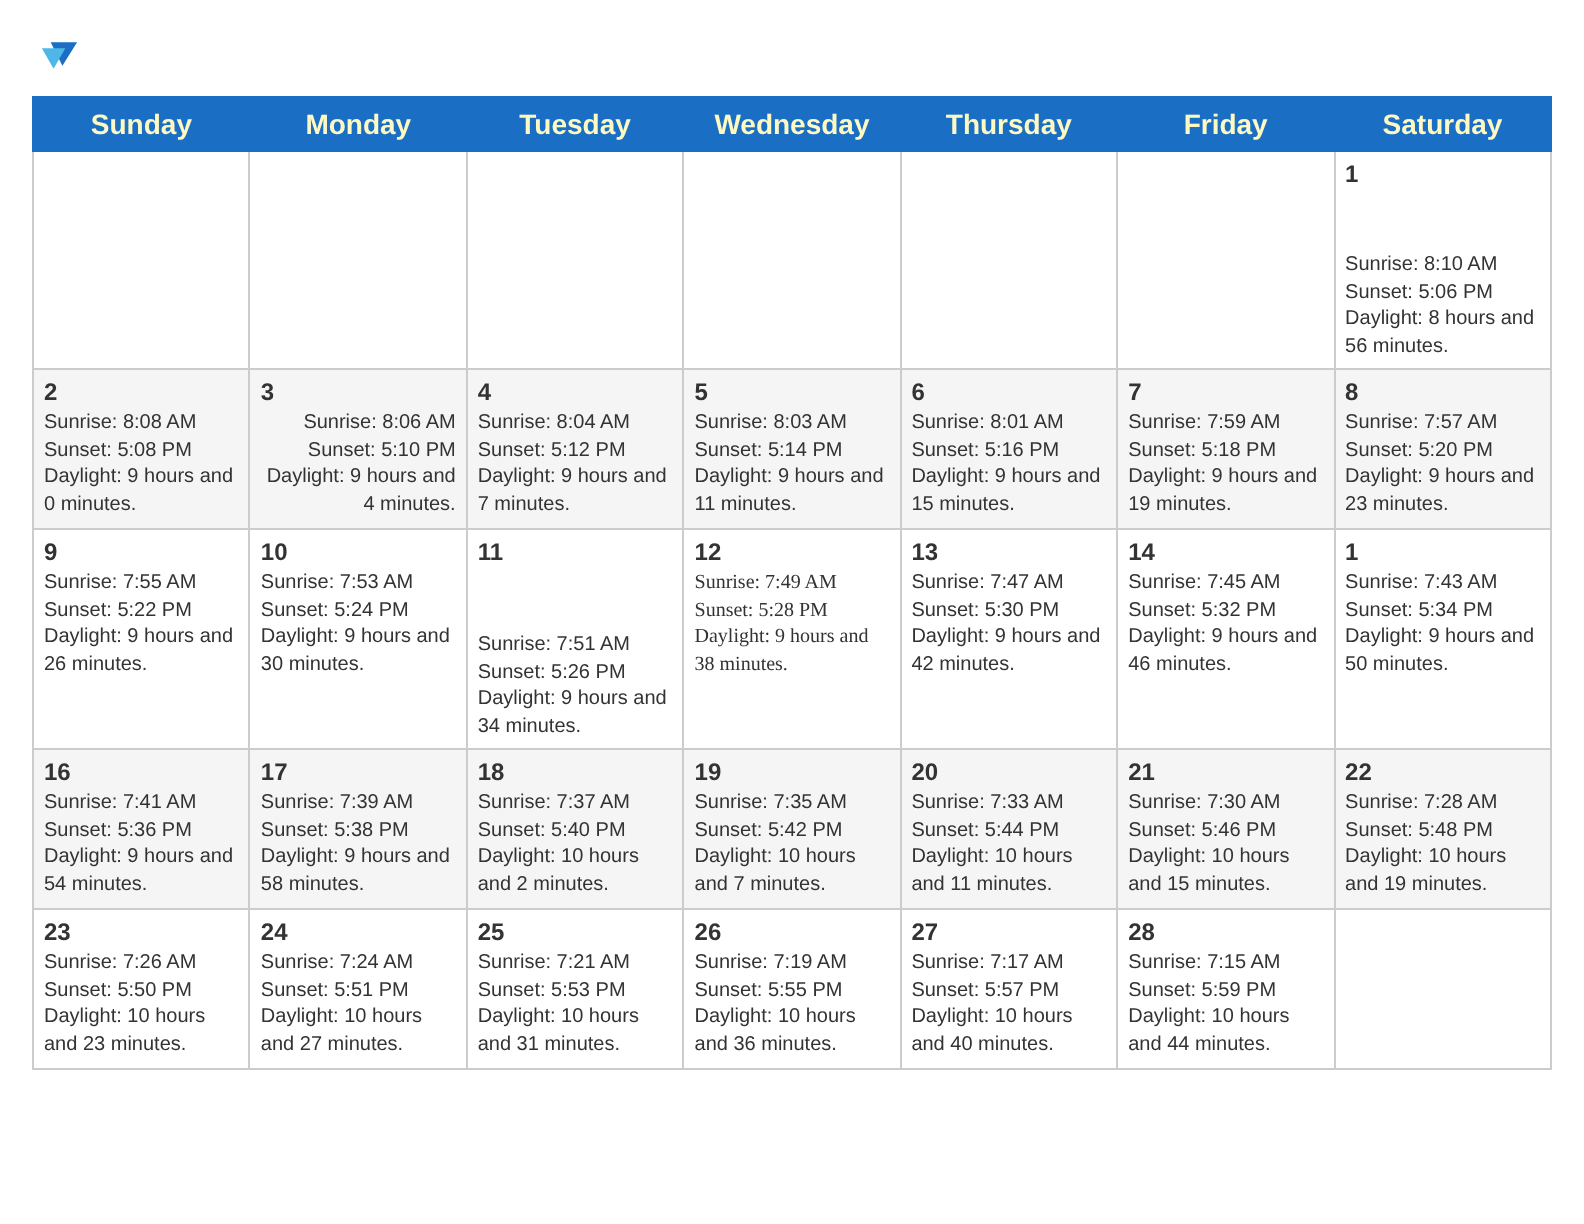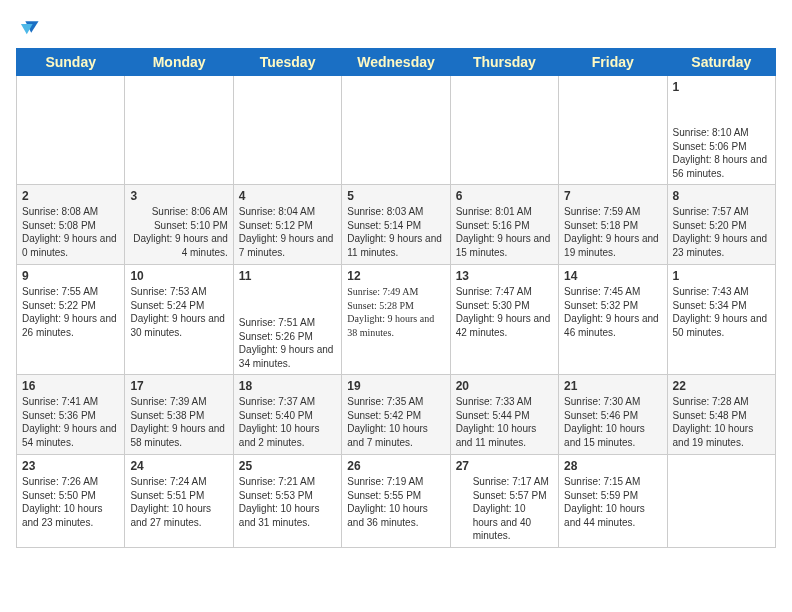--- a/index.html
+++ b/index.html
@@ -297,21 +297,21 @@
 Daylight: 10 hours and 31 minutes.</div>
         </td>
         <td>
           <span class="day-num">26</span>
           <div class="day-info" style="white-space: pre-line;">Sunrise: 7:19 AM
 Sunset: 5:55 PM
 Daylight: 10 hours and 36 minutes.</div>
         </td>
         <td>
           <span class="day-num">27</span>
-          <div class="day-info" style="white-space: pre-line; margin-left: 17px;">Sunrise: 7:17 AM
+          <div class="day-info" style="white-space: pre-line;">Sunrise: 7:17 AM
 Sunset: 5:57 PM
 Daylight: 10 hours and 40 minutes.</div>
         </td>
         <td>
           <span class="day-num">28</span>
           <div class="day-info" style="white-space: pre-line;">Sunrise: 7:15 AM
 Sunset: 5:59 PM
 Daylight: 10 hours and 44 minutes.</div>
         </td>
         <td class="empty-cell"></td>

